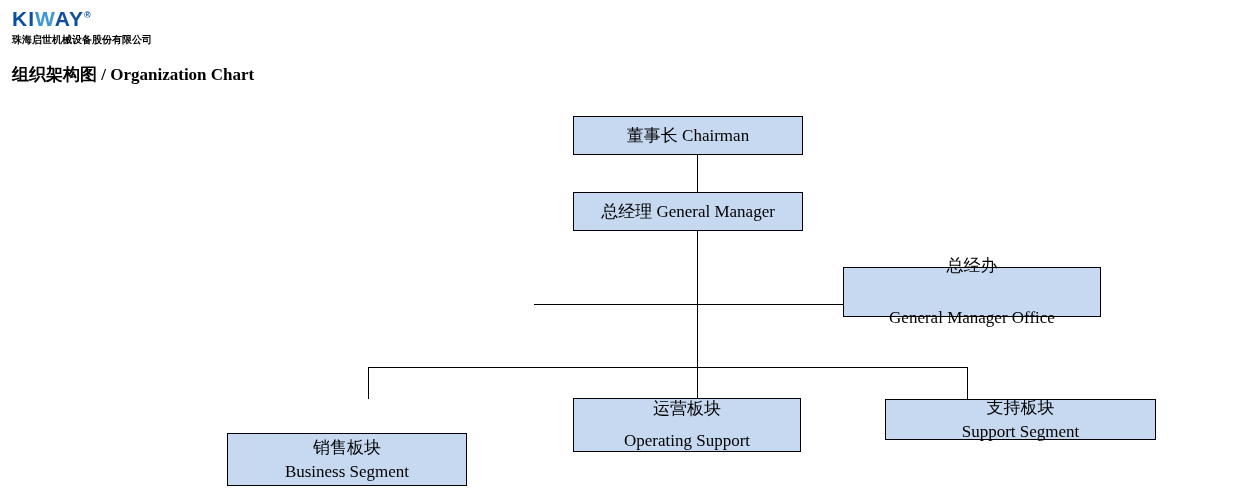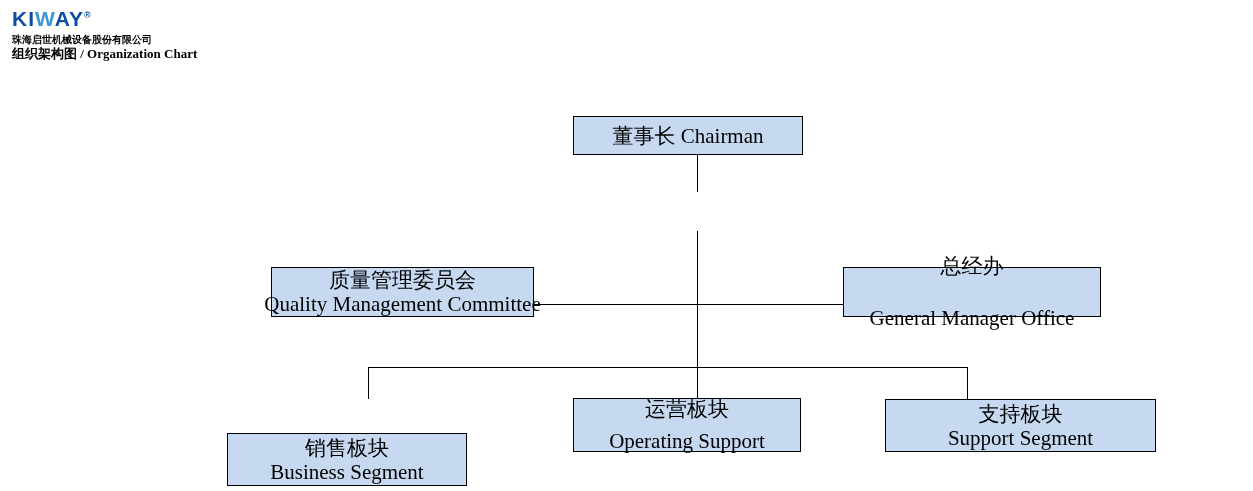--- a/index.html
+++ b/index.html
@@ -25,39 +25,39 @@
     font-weight:bold;font-size:21px;letter-spacing:1px;line-height:22px;
     color:var(--logo-blue);white-space:nowrap;
   }
   .logo .w{color:var(--logo-light-blue);}
   .logo sup{font-size:9px;font-weight:bold;vertical-align:super;letter-spacing:0;}
   .company-name{
     position:absolute;left:12px;top:33px;
     font-size:10px;font-weight:bold;white-space:nowrap;
   }
   .page-title{
-    position:absolute;left:12px;top:45px;
-    font-size:13px;font-weight:bold;white-space:nowrap;
+    position:absolute;left:12px;top:63px;
+    font-size:17px;font-weight:bold;white-space:nowrap;
   }
 
   
   .node{
     position:absolute;
     background:var(--box-fill);
     border:1.5px solid var(--box-border);
     display:flex;flex-direction:column;align-items:center;justify-content:center;
-    font-size:21px;line-height:24px;text-align:right;white-space:nowrap;
+    font-size:17px;line-height:24px;text-align:right;white-space:nowrap;
   }
   .node-chairman        {left:573px;top:116px;width:230px;height:39px;}
   .node-general-manager {left:573px;top:192px;width:230px;height:39px;}
   .node-qmc             {left:271px;top:267px;width:263px;height:50px;}
   .node-gmo             {left:843px;top:267px;width:258px;height:50px;gap:28px;}
   .node-business        {left:227px;top:399px;width:240px;height:53px;margin-top:34px;}
   .node-operating       {left:573px;top:398px;width:228px;height:54px;gap:8px;}
-  .node-support         {left:885px;top:399px;width:271px;height:53px;}
+  .node-support         {left:885px;top:399px;width:271px;height:41px;}
 
   
   .conn{position:absolute;background:var(--line-color);}
   .conn.v{width:1.3px;}
   .conn.h{height:1.3px;}
   .conn-chairman-gm {left:697px;top:155px;height:37px;}
   .conn-gm-trunk    {left:697px;top:231px;height:167px;}
   .conn-mid-cross   {left:534px;top:304px;width:309px;}
   .conn-bottom-rail {left:368px;top:367px;width:599px;}
   .conn-drop-left   {left:368px;top:367px;height:32px;}
@@ -77,25 +77,24 @@
   <div class="conn v conn-gm-trunk"></div>
   <div class="conn h conn-mid-cross"></div>
   <div class="conn h conn-bottom-rail"></div>
   <div class="conn v conn-drop-left"></div>
   <div class="conn v conn-drop-right"></div>
 
   <div class="node node-chairman">
     <span>董事长 Chairman</span>
   </div>
 
+  <div class="node node-general-manager">
+    <span>总经理 General Manager</span>
+  </div>
 
-  <div class="node node-qmc">
-    <span>质量管理委员会</span>
-    <span>Quality Management Committee</span>
-  </div>
 
   <div class="node node-gmo">
     <span>总经办</span>
     <span>General Manager Office</span>
   </div>
 
   <div class="node node-business">
     <span>销售板块</span>
     <span>Business Segment</span>
   </div>

